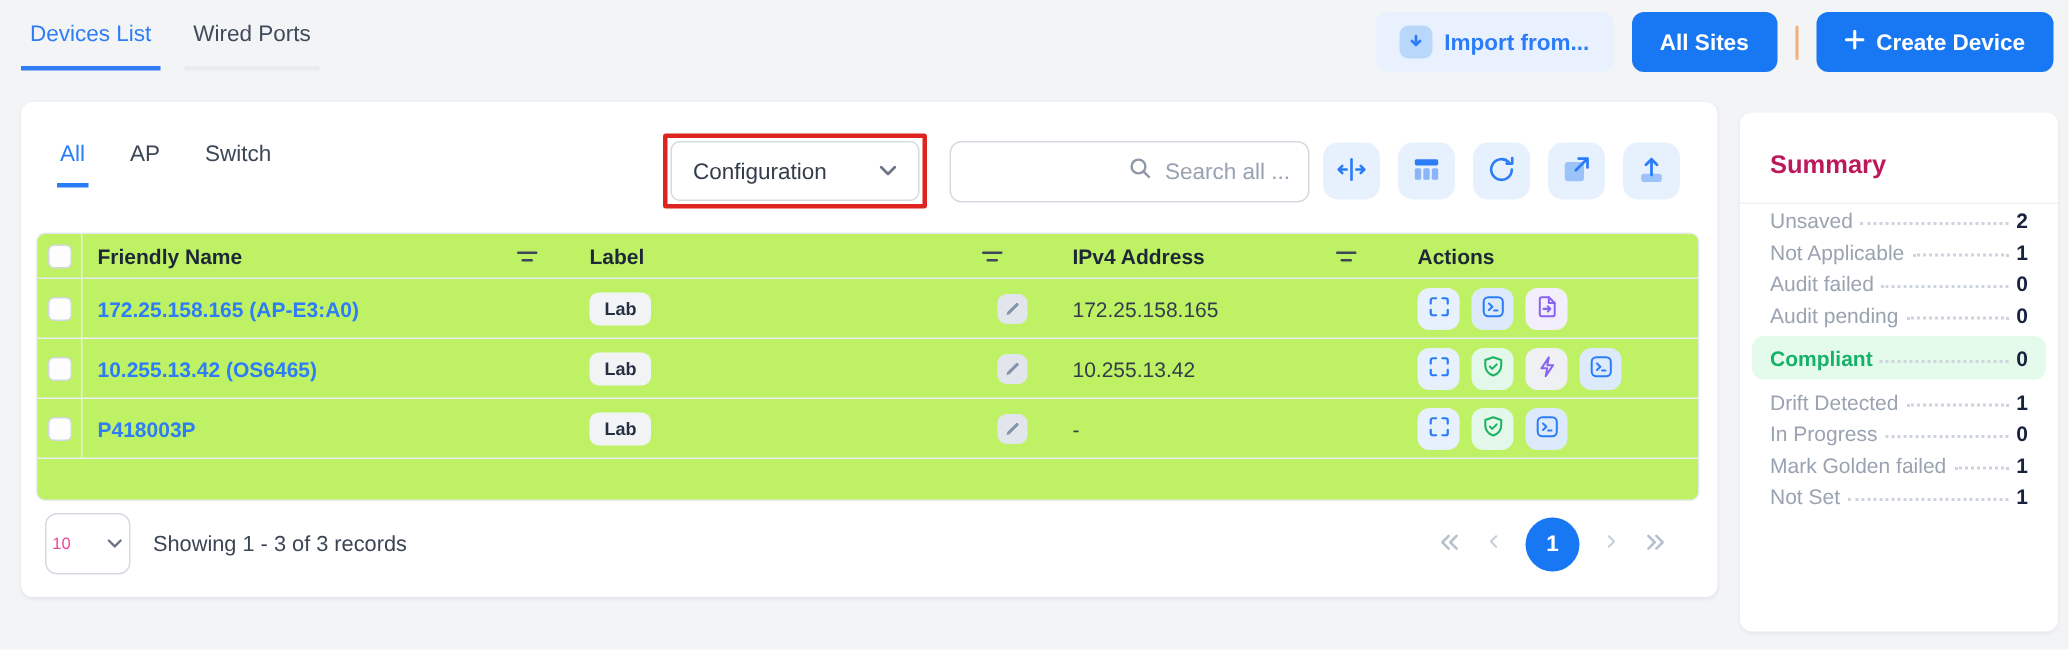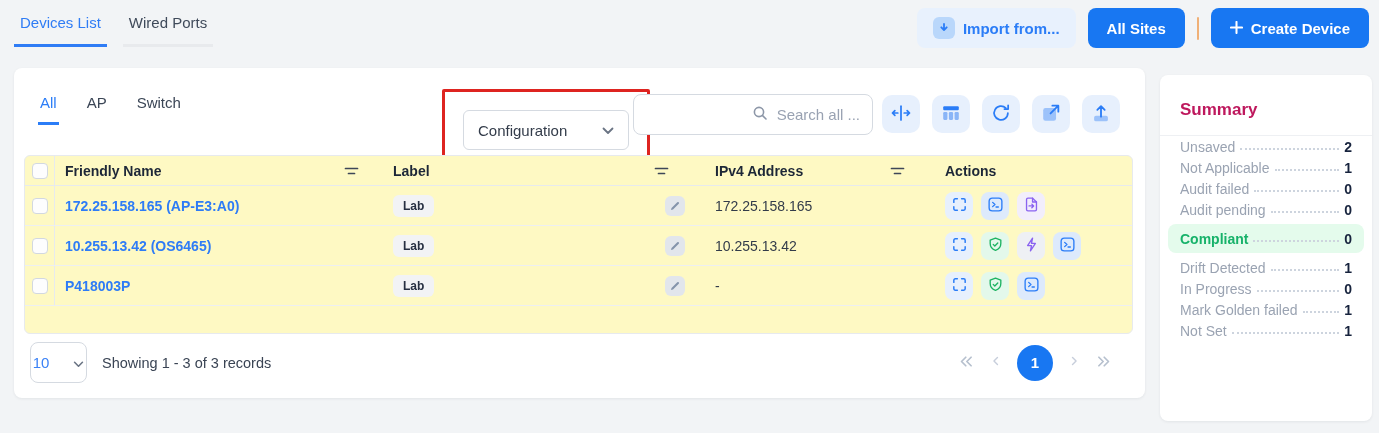--- a/index.html
+++ b/index.html
@@ -25,35 +25,35 @@
   .import-chip { width:22px; height:22px; border-radius:6px; background:#b9d7fb; display:flex; align-items:center; justify-content:center; }
   .top-divider { width:2px; height:23px; background:#f0b077; border-radius:1px; }
 
   
   .main-panel { position:absolute; left:14px; top:68px; width:1131px; height:330px; background:#fff;
                 border-radius:8px; box-shadow:0 1px 3px rgba(16,24,40,.07); }
   .type-tabs { position:absolute; left:24px; top:26px; display:flex; gap:26px; }
   .type-tab { font-size:15px; color:#3b4656; padding:0 2px 11px; cursor:pointer; border-bottom:3px solid transparent; }
   .type-tab.active { color:#2b7df7; border-bottom-color:#2b7df7; }
 
-  .annotation-box { position:absolute; left:428px; top:21px; border:3px solid #de2420; padding:18px; border-radius:2px; }
+  .annotation-box { position:absolute; left:428px; top:21px; border:3px solid #de2420; padding:2px; border-radius:2px; }
   .dropdown { width:166px; height:40px; border:1px solid #d5dae1; border-radius:6px; background:#fff;
               display:flex; align-items:center; justify-content:space-between; padding:0 14px; cursor:pointer; }
   .dropdown-value { font-size:15px; color:#333c4a; }
 
   .search-box { position:absolute; left:619px; top:26px; width:240px; height:41px; border:1px solid #d5dae1;
                 border-radius:8px; background:#fff; display:flex; align-items:center; gap:9px; padding:0 12px;justify-content:flex-end; }
   .search-placeholder { font-size:15px; color:#99a2b2; }
 
   .toolbar-icons { position:absolute; right:25px; top:27px; display:flex; gap:12px; }
   .tool-btn { width:38px; height:38px; border-radius:10px; background:#e7f0fd; border:none; cursor:pointer;
               display:flex; align-items:center; justify-content:center; }
 
   
-  .table { position:absolute; left:10px; top:87px; width:1109px; border:1px solid #e7eaee; border-radius:6px; background:#fef9c3; }
+  .table { position:absolute; left:10px; top:87px; width:1109px; border:1px solid #e7eaee; border-radius:6px; background:#bef264; }
   .t-row { display:grid; grid-template-columns:30px 320px 318px 240px 1fr; align-items:stretch; }
   .t-head { height:30px; border-bottom:1px solid #e7eaee; font-weight:700; font-size:14px; color:#1d2737; }
   .t-data { height:40px; border-bottom:1px solid #edeff2; }
   .t-filler { height:27px; }
   .cell { display:flex; align-items:center; }
   .cell-check { justify-content:center; border-right:1px solid #e7eaee; }
   .cell-fn { padding:0 16px 0 10px; justify-content:space-between; }
   .cell-label { padding:0 8px 0 18px; justify-content:space-between; }
   .cell-ip { padding:0 28px 0 22px; justify-content:space-between; }
   .cell-actions { padding-left:12px; gap:8px; }
@@ -63,21 +63,21 @@
   .pill { background:#f2f3f5; border-radius:6px; padding:4px 10px; font-size:12px; font-weight:600; color:#273042; }
   .edit-chip { width:20px; height:20px; border-radius:6px; background:#e2e6ec; display:flex; align-items:center; justify-content:center; cursor:pointer; }
   .action-btn { width:28px; height:28px; border-radius:8px; border:none; cursor:pointer; display:flex; align-items:center; justify-content:center; }
   .bg-blue { background:#e7f0fd; } .bg-blue2 { background:#ddeafc; }
   .bg-purple { background:#f2eefc; } .bg-green { background:#e3f8eb; } .bg-gray { background:#eef0f4; }
   .filter-ic { cursor:pointer; display:flex; }
 
   
   .pag-left { position:absolute; left:16px; top:274px; display:flex; align-items:center; gap:15px; height:41px; }
   .size-select { width:57px; height:41px; border:1px solid #d5dae1; border-radius:8px; display:flex; align-items:center;
-                 justify-content:center; gap:24px; font-size:15px; color:#3b82f6; cursor:pointer; background:#fff; }
+                 justify-content:center; gap:24px; font-size:11px; color:#ec4899; cursor:pointer; background:#fff; }
   .showing { font-size:14.5px; color:#3a4454; }
   .pag-right { position:absolute; right:33px; top:274px; display:flex; align-items:center; gap:14px; height:41px; }
   .pg-nav { background:none; border:none; cursor:pointer; display:flex; align-items:center; }
   .pg-current { width:36px; height:36px; border-radius:50%; background:#1877f2; color:#fff; font-size:15px; font-weight:600;
                 display:flex; align-items:center; justify-content:center; border:none; cursor:pointer; }
   .flip { transform:scaleX(-1); }
 
   
   .summary { position:absolute; left:1160px; top:75px; width:212px; height:346px; background:#fff; border-radius:8px;
              box-shadow:0 1px 3px rgba(16,24,40,.07); padding:20px 20px 0; overflow:hidden; }

